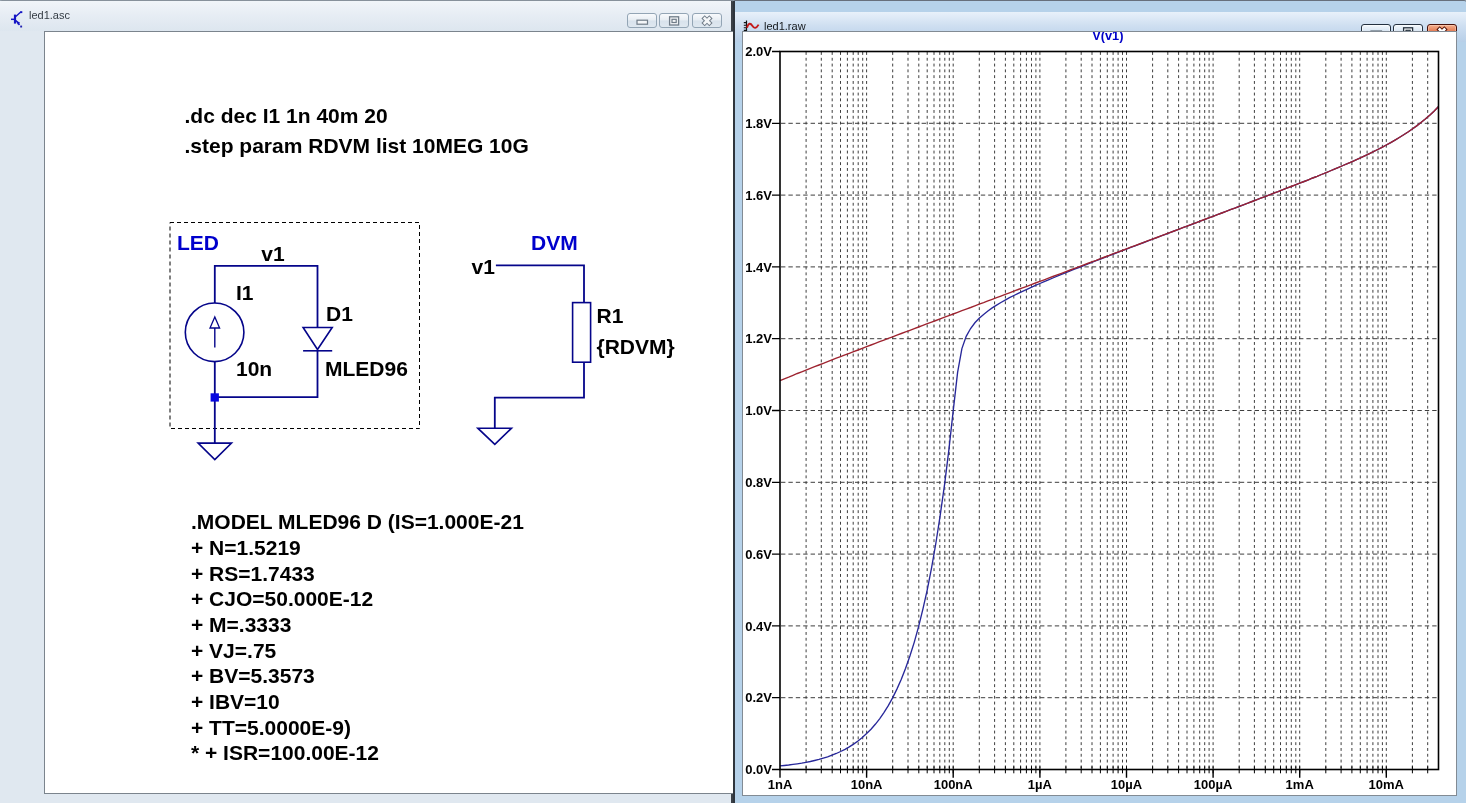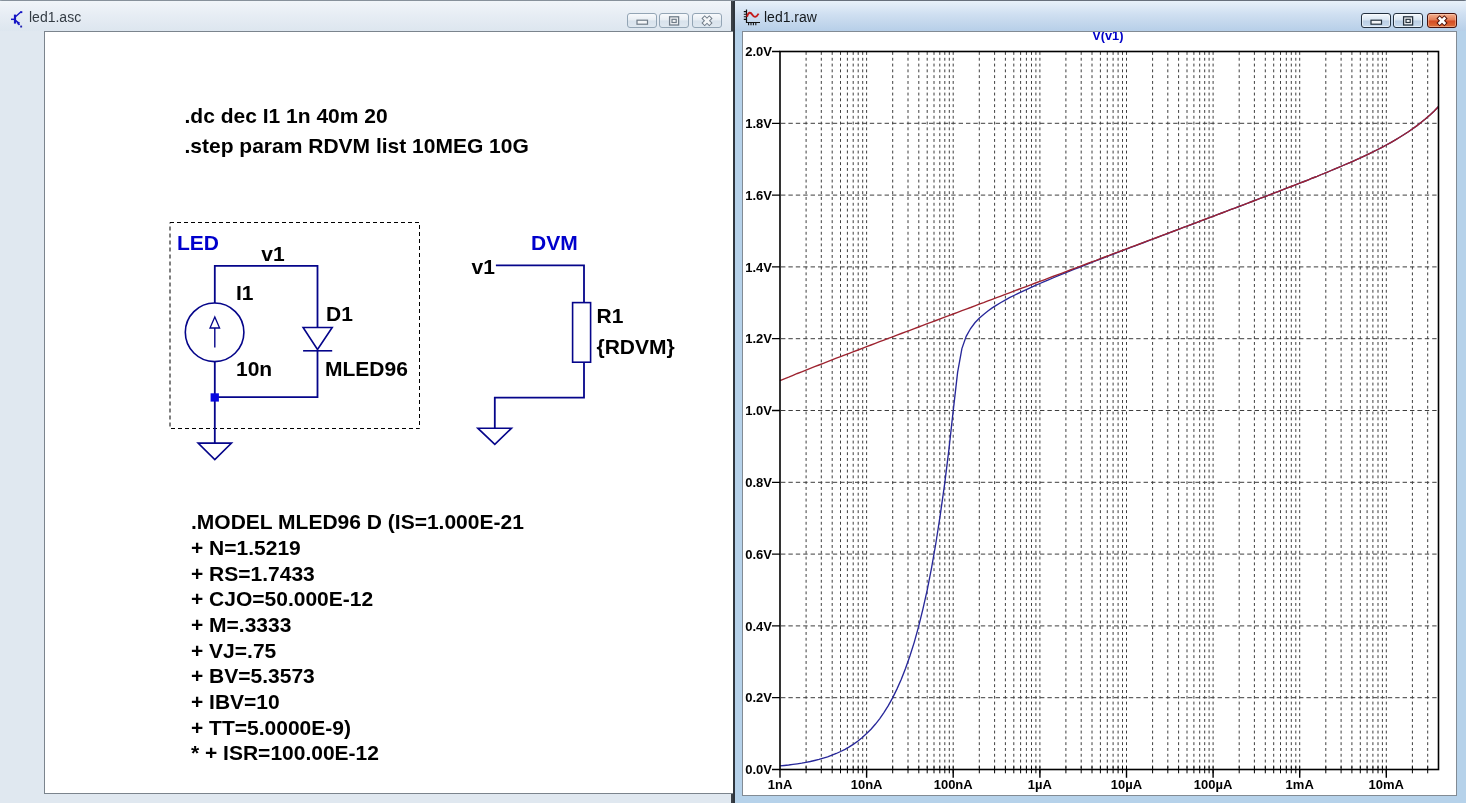--- a/index.html
+++ b/index.html
@@ -1,21 +1,21 @@
 <!DOCTYPE html>
 <html><head><meta charset="utf-8"><style>
 html,body{margin:0;padding:0;background:#9aa8b4;}
 #screen{position:relative;width:1466px;height:803px;overflow:hidden;font-family:"Liberation Sans",sans-serif;}
 .win{position:absolute;top:0;height:803px;}
 #lwin{left:0;width:731px;background:#e0e8f0;border-right:2px solid #3a4047;border-top:1px solid #87919b;border-radius:2px 2px 0 0;}
 #rwin{left:733px;width:733px;background:#b6d2ea;border-top:1px solid #67707c;border-radius:2px 2px 0 0;}
 .tbar{position:absolute;left:0;top:0;right:0;height:30px;}
 #lwin .tbar{background:linear-gradient(#f1f5f9,#e7edf4 45%,#dde6ef);}
-#rwin .tbar{background:linear-gradient(#e8f1fa,#cfdff1 45%,#b7cfe8);}
-.ttext{position:absolute;top:8px;font-size:14px;color:#343c44;}
+#rwin .tbar{background:linear-gradient(#e8f1fa,#cfdff1 45%,#b7cfe8);margin-top:11px;}
+.ttext{position:absolute;top:8px;font-size:11px;color:#343c44;}
 #rwin .ttext{color:#14181c;}
 .content{position:absolute;background:#fff;border:1px solid #7b848d;}
 #lwin .content{left:8px;top:30px;width:712px;height:761px;margin-left:36px;}
 #rwin .content{left:9px;top:30px;width:713px;height:763px;border-color:#828b94;}
 .b{position:absolute;top:11.5px;width:30px;height:15.5px;border-radius:3px;box-sizing:border-box;}
 .lb{border:1px solid #93a5b5;background:linear-gradient(#f8fafc,#e7edf3 48%,#d8e2ec 52%,#dfe8f0);}
 .ab{border:1px solid #243140;background:linear-gradient(#f4f9fd,#d8e5f2 47%,#bacee4 53%,#cadcef);box-shadow:inset 0 0 0 1px rgba(255,255,255,.55);}
 .cb{border:1px solid #47100a;background:linear-gradient(#f5b08e,#e27c55 47%,#d44a22 53%,#dd6f3a);box-shadow:inset 0 0 0 1px rgba(255,220,200,.45);}
 .b svg{position:absolute;left:-1px;top:-1px;}
 .ax{font-family:"Liberation Sans",sans-serif;font-size:13px;font-weight:bold;fill:#000;}

